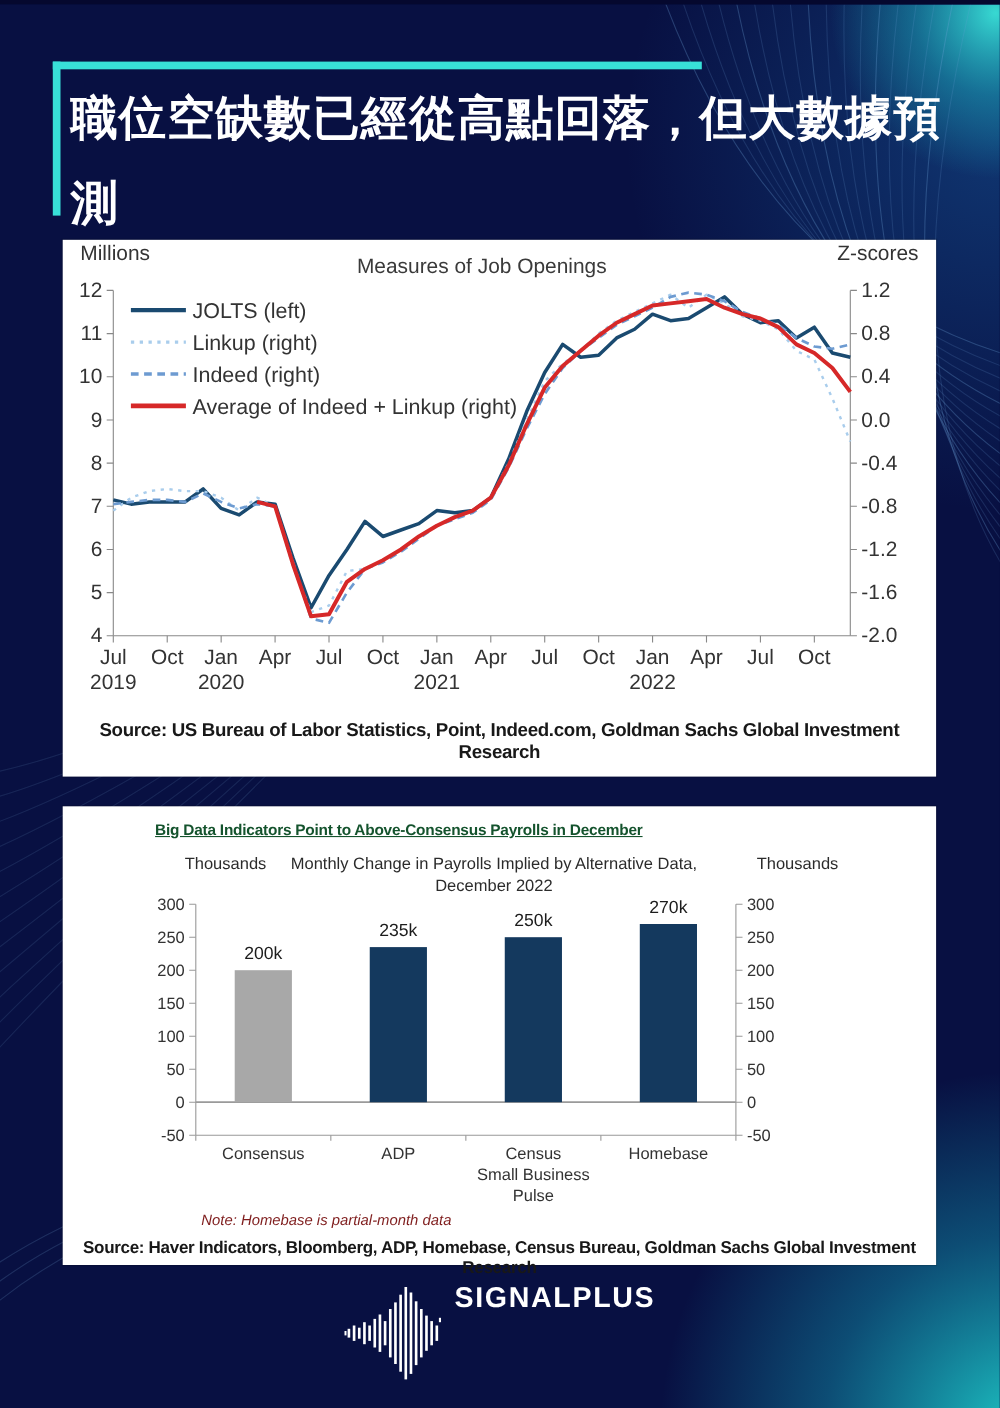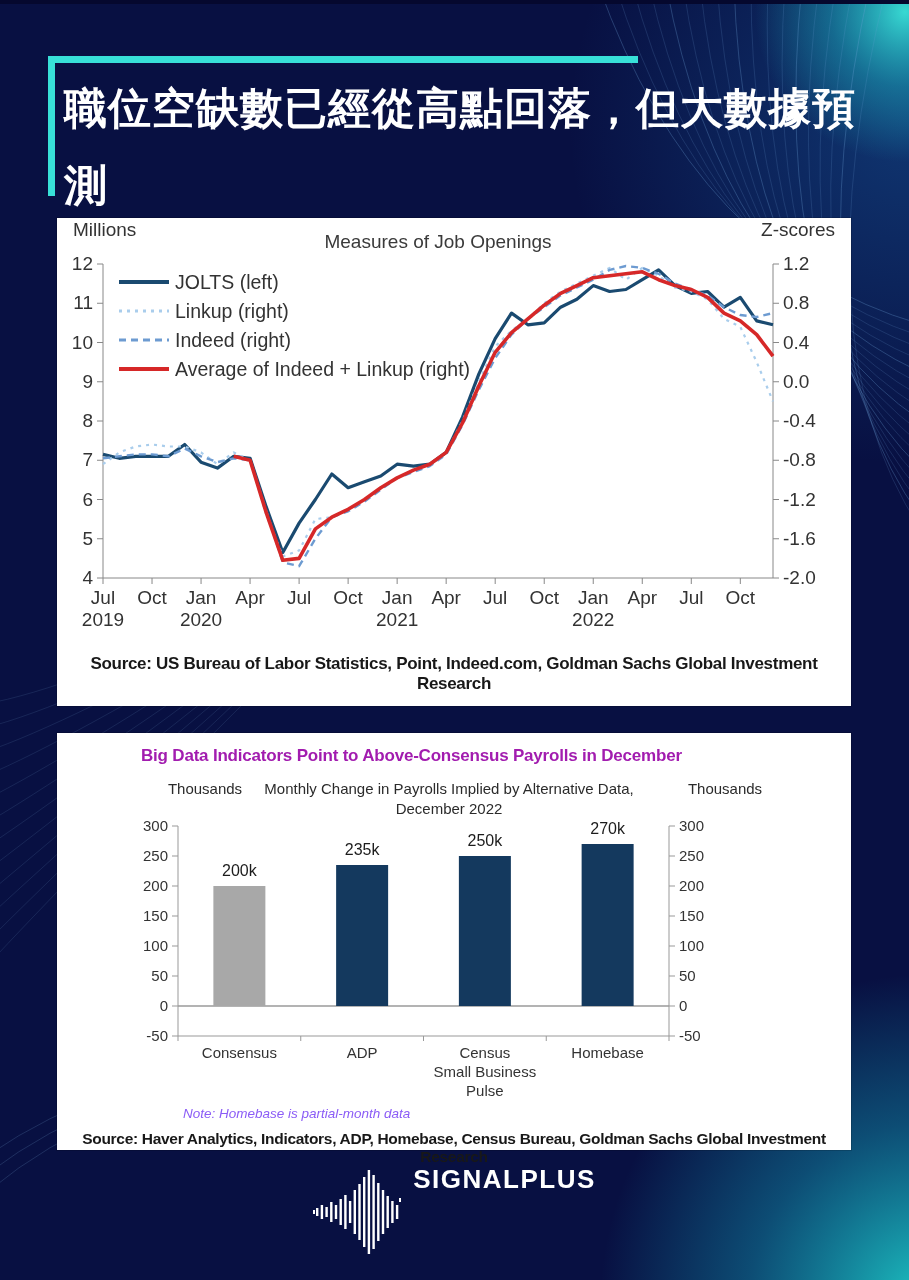--- a/index.html
+++ b/index.html
@@ -16,23 +16,23 @@
     font-weight:bold;letter-spacing:1px;font-family:"Liberation Sans",sans-serif;}
 
   .card{position:absolute;left:57px;width:794px;background:#ffffff;box-shadow:0 0 0 1px rgba(0,0,0,0.15);}
   .card1{top:214px;height:488px;}
   .card2{top:729px;height:417px;}
   .card svg{display:block;}
   svg text{font-family:"Liberation Sans",sans-serif;}
 
   .source-line{margin:12px 8px 0 8px;text-align:center;font-size:17px;color:#181818;
     letter-spacing:-0.3px;font-weight:bold;font-stretch:condensed;}
-  .card2 .chart2-header{margin:13px 0 4px 84px;font-size:17px;font-weight:bold;color:#a21caf;
-    letter-spacing:-0.2px;}
-  .card2 .note-line{margin:0 0 0 126px;font-size:13.5px;font-style:italic;color:#8b5cf6;}
+  .card2 .chart2-header{margin:13px 0 4px 84px;font-size:14px;font-weight:bold;color:#14532d;
+    letter-spacing:-0.2px;text-decoration:underline;}
+  .card2 .note-line{margin:0 0 0 126px;font-size:13.5px;font-style:italic;color:#7f1d1d;}
   .card2 .source-line{font-size:15.5px;margin-top:9px;}
 
   .footer{position:absolute;top:1160px;left:0;width:909px;display:flex;justify-content:center;align-items:center;gap:14px;}
   .logo-wrap{display:flex;align-items:flex-start;gap:12px;}
   .brand-name{color:#ffffff;font-size:26px;font-weight:bold;letter-spacing:1.5px;}
 </style>
 </head>
 <body>
 
 <div class="page">
@@ -254,21 +254,21 @@
         <rect x="401.875" y="86" width="52" height="150" fill="#14395e"></rect>
         <text x="427.875" y="76" font-size="16" text-anchor="middle" fill="#1c1c1c">250k</text>
         <text x="427.875" y="288" font-size="15" text-anchor="middle" fill="#333">Census</text>
         <text x="427.875" y="307" font-size="15" text-anchor="middle" fill="#333">Small Business</text>
         <text x="427.875" y="326" font-size="15" text-anchor="middle" fill="#333">Pulse</text>
         <rect x="524.625" y="74" width="52" height="162" fill="#14395e"></rect>
         <text x="550.625" y="64" font-size="16" text-anchor="middle" fill="#1c1c1c">270k</text>
         <text x="550.625" y="288" font-size="15" text-anchor="middle" fill="#333">Homebase</text>
       </svg>
     <p class="note-line">Note: Homebase is partial-month data</p>
-    <p class="source-line">Source: Haver Analytics, Indicators, ADP, Homebase, Census Bureau, Goldman Sachs Global Investment Research</p>
+    <p class="source-line">Source: Haver Indicators, Bloomberg, ADP, Homebase, Census Bureau, Goldman Sachs Global Investment Research</p>
   </section>
 
   <footer class="footer">
     <div class="logo-wrap">
       <svg id="waveIcon" width="88" height="96" viewBox="0 0 88 96">
           <rect x="3" y="44" width="2.4" height="8" fill="#ffffff"></rect>
           <rect x="7.7" y="41" width="2.4" height="14" fill="#ffffff"></rect>
           <rect x="12.4" y="43" width="2.4" height="10" fill="#ffffff"></rect>
           <rect x="17.1" y="38" width="2.4" height="20" fill="#ffffff"></rect>
           <rect x="21.8" y="41" width="2.4" height="14" fill="#ffffff"></rect>

